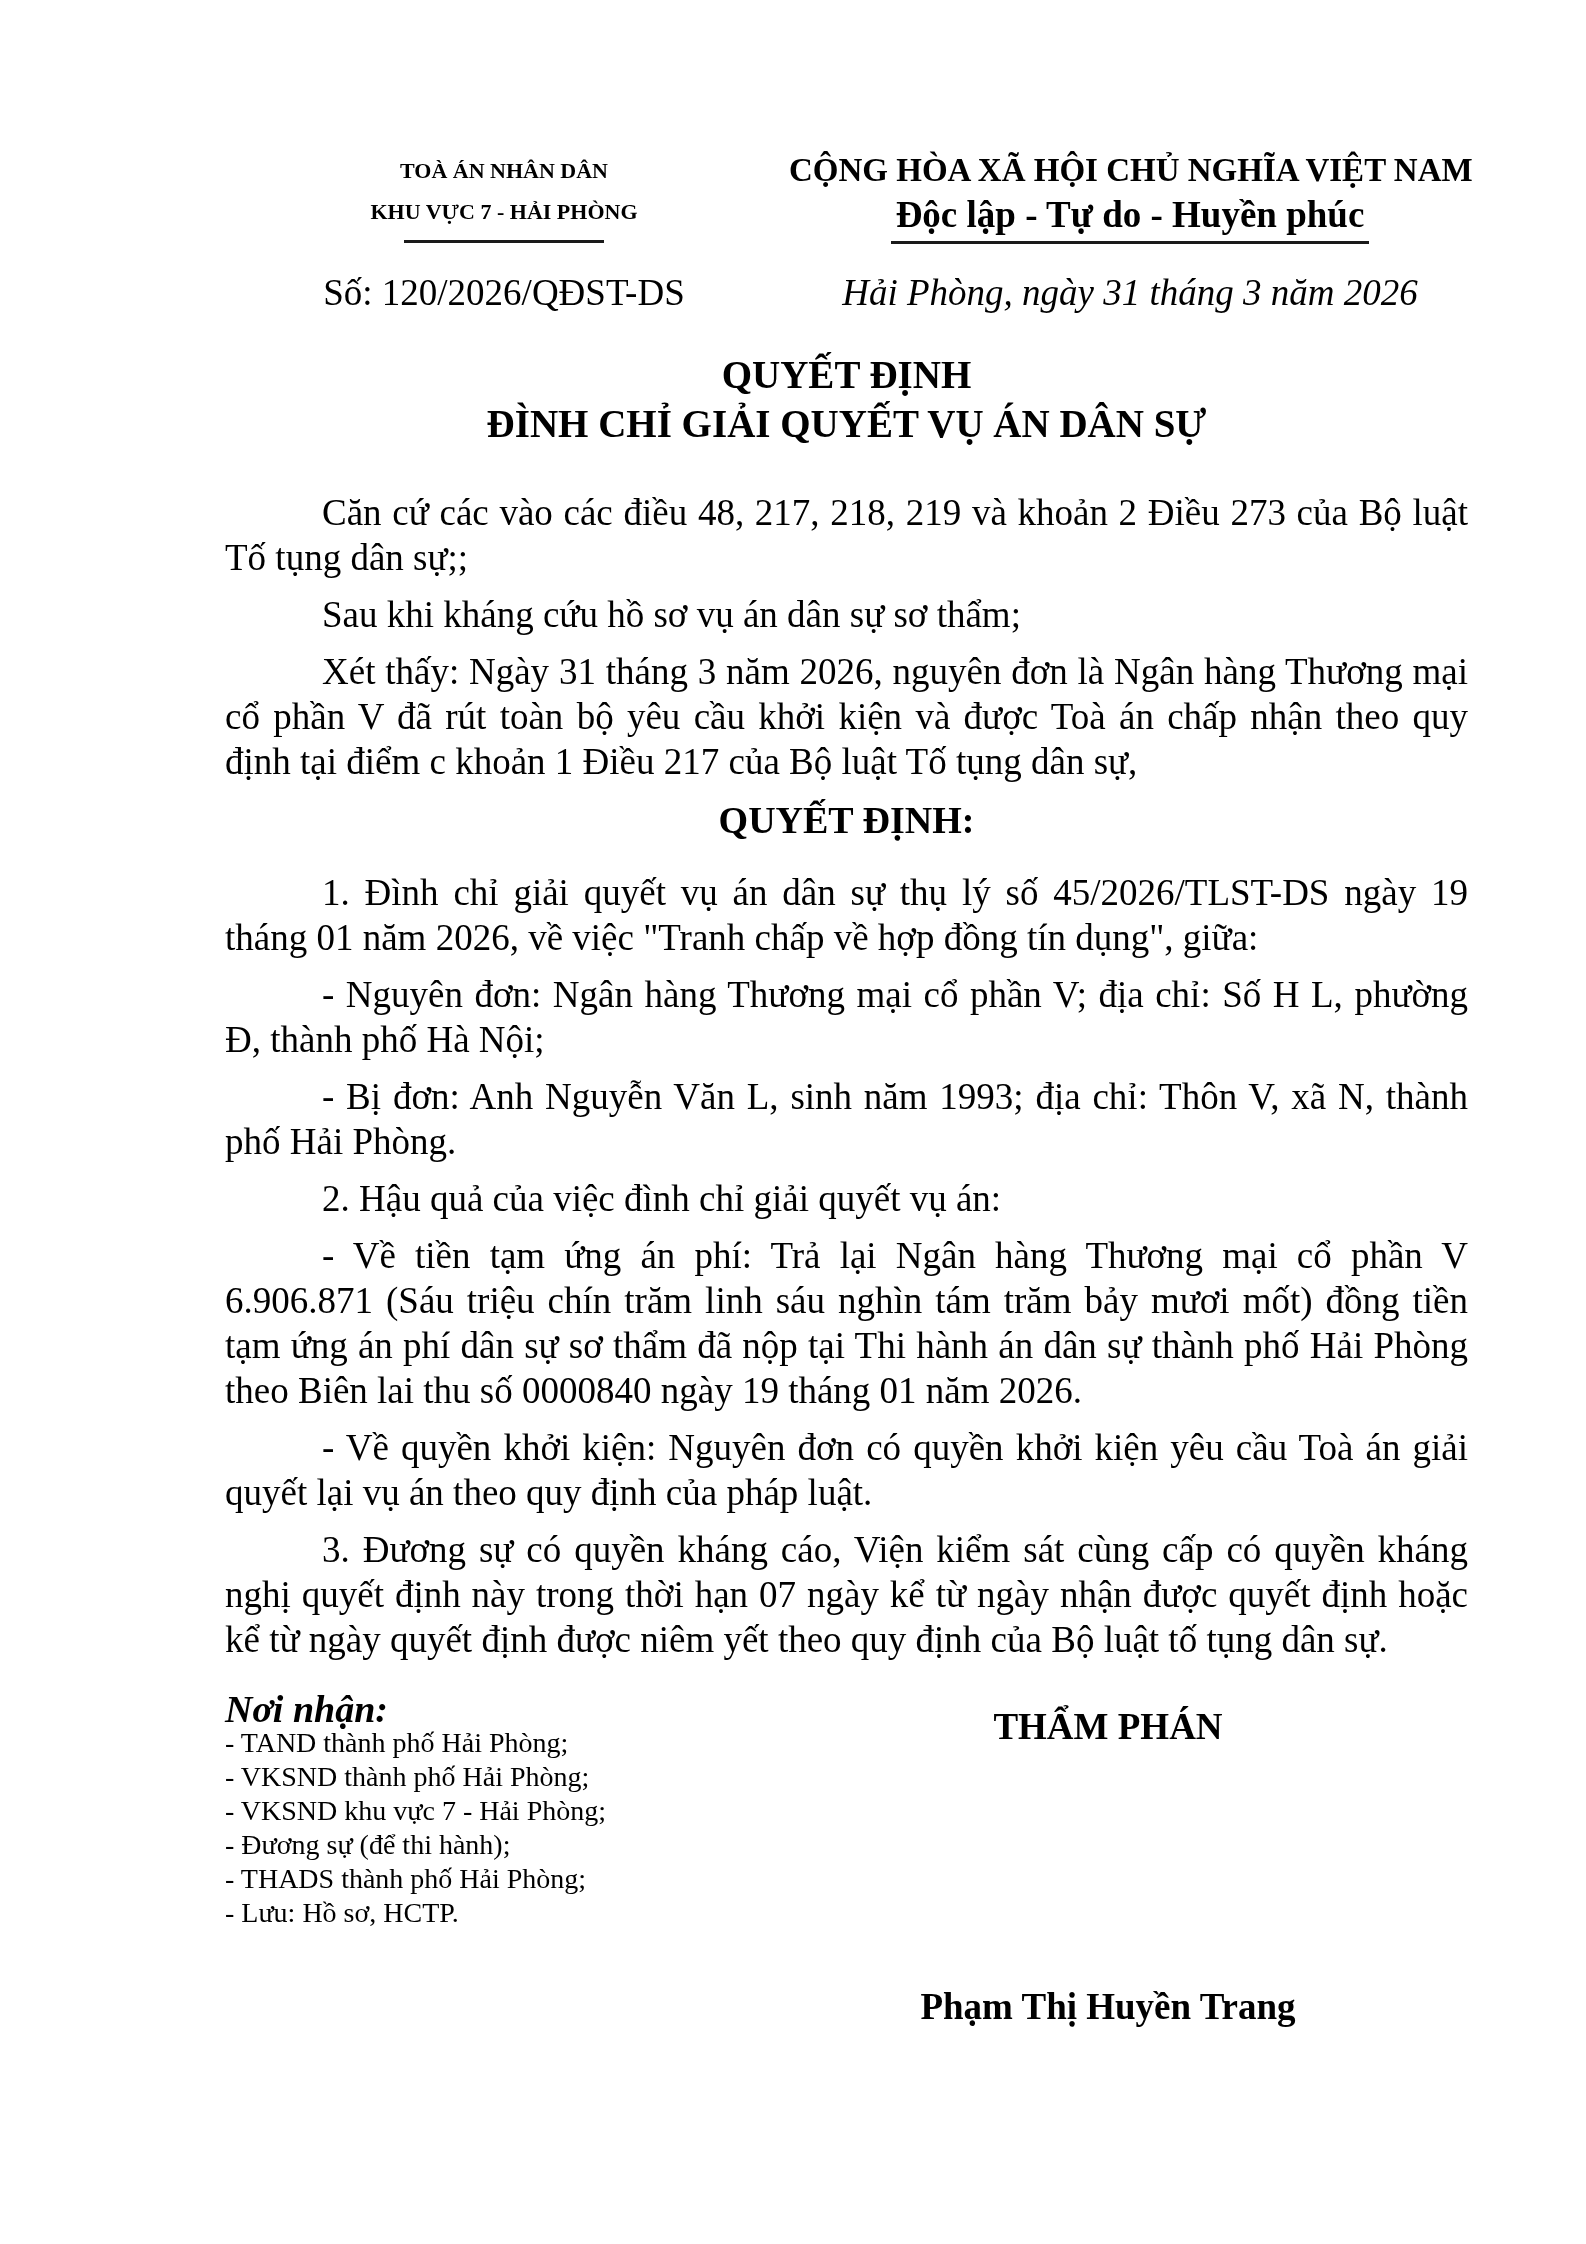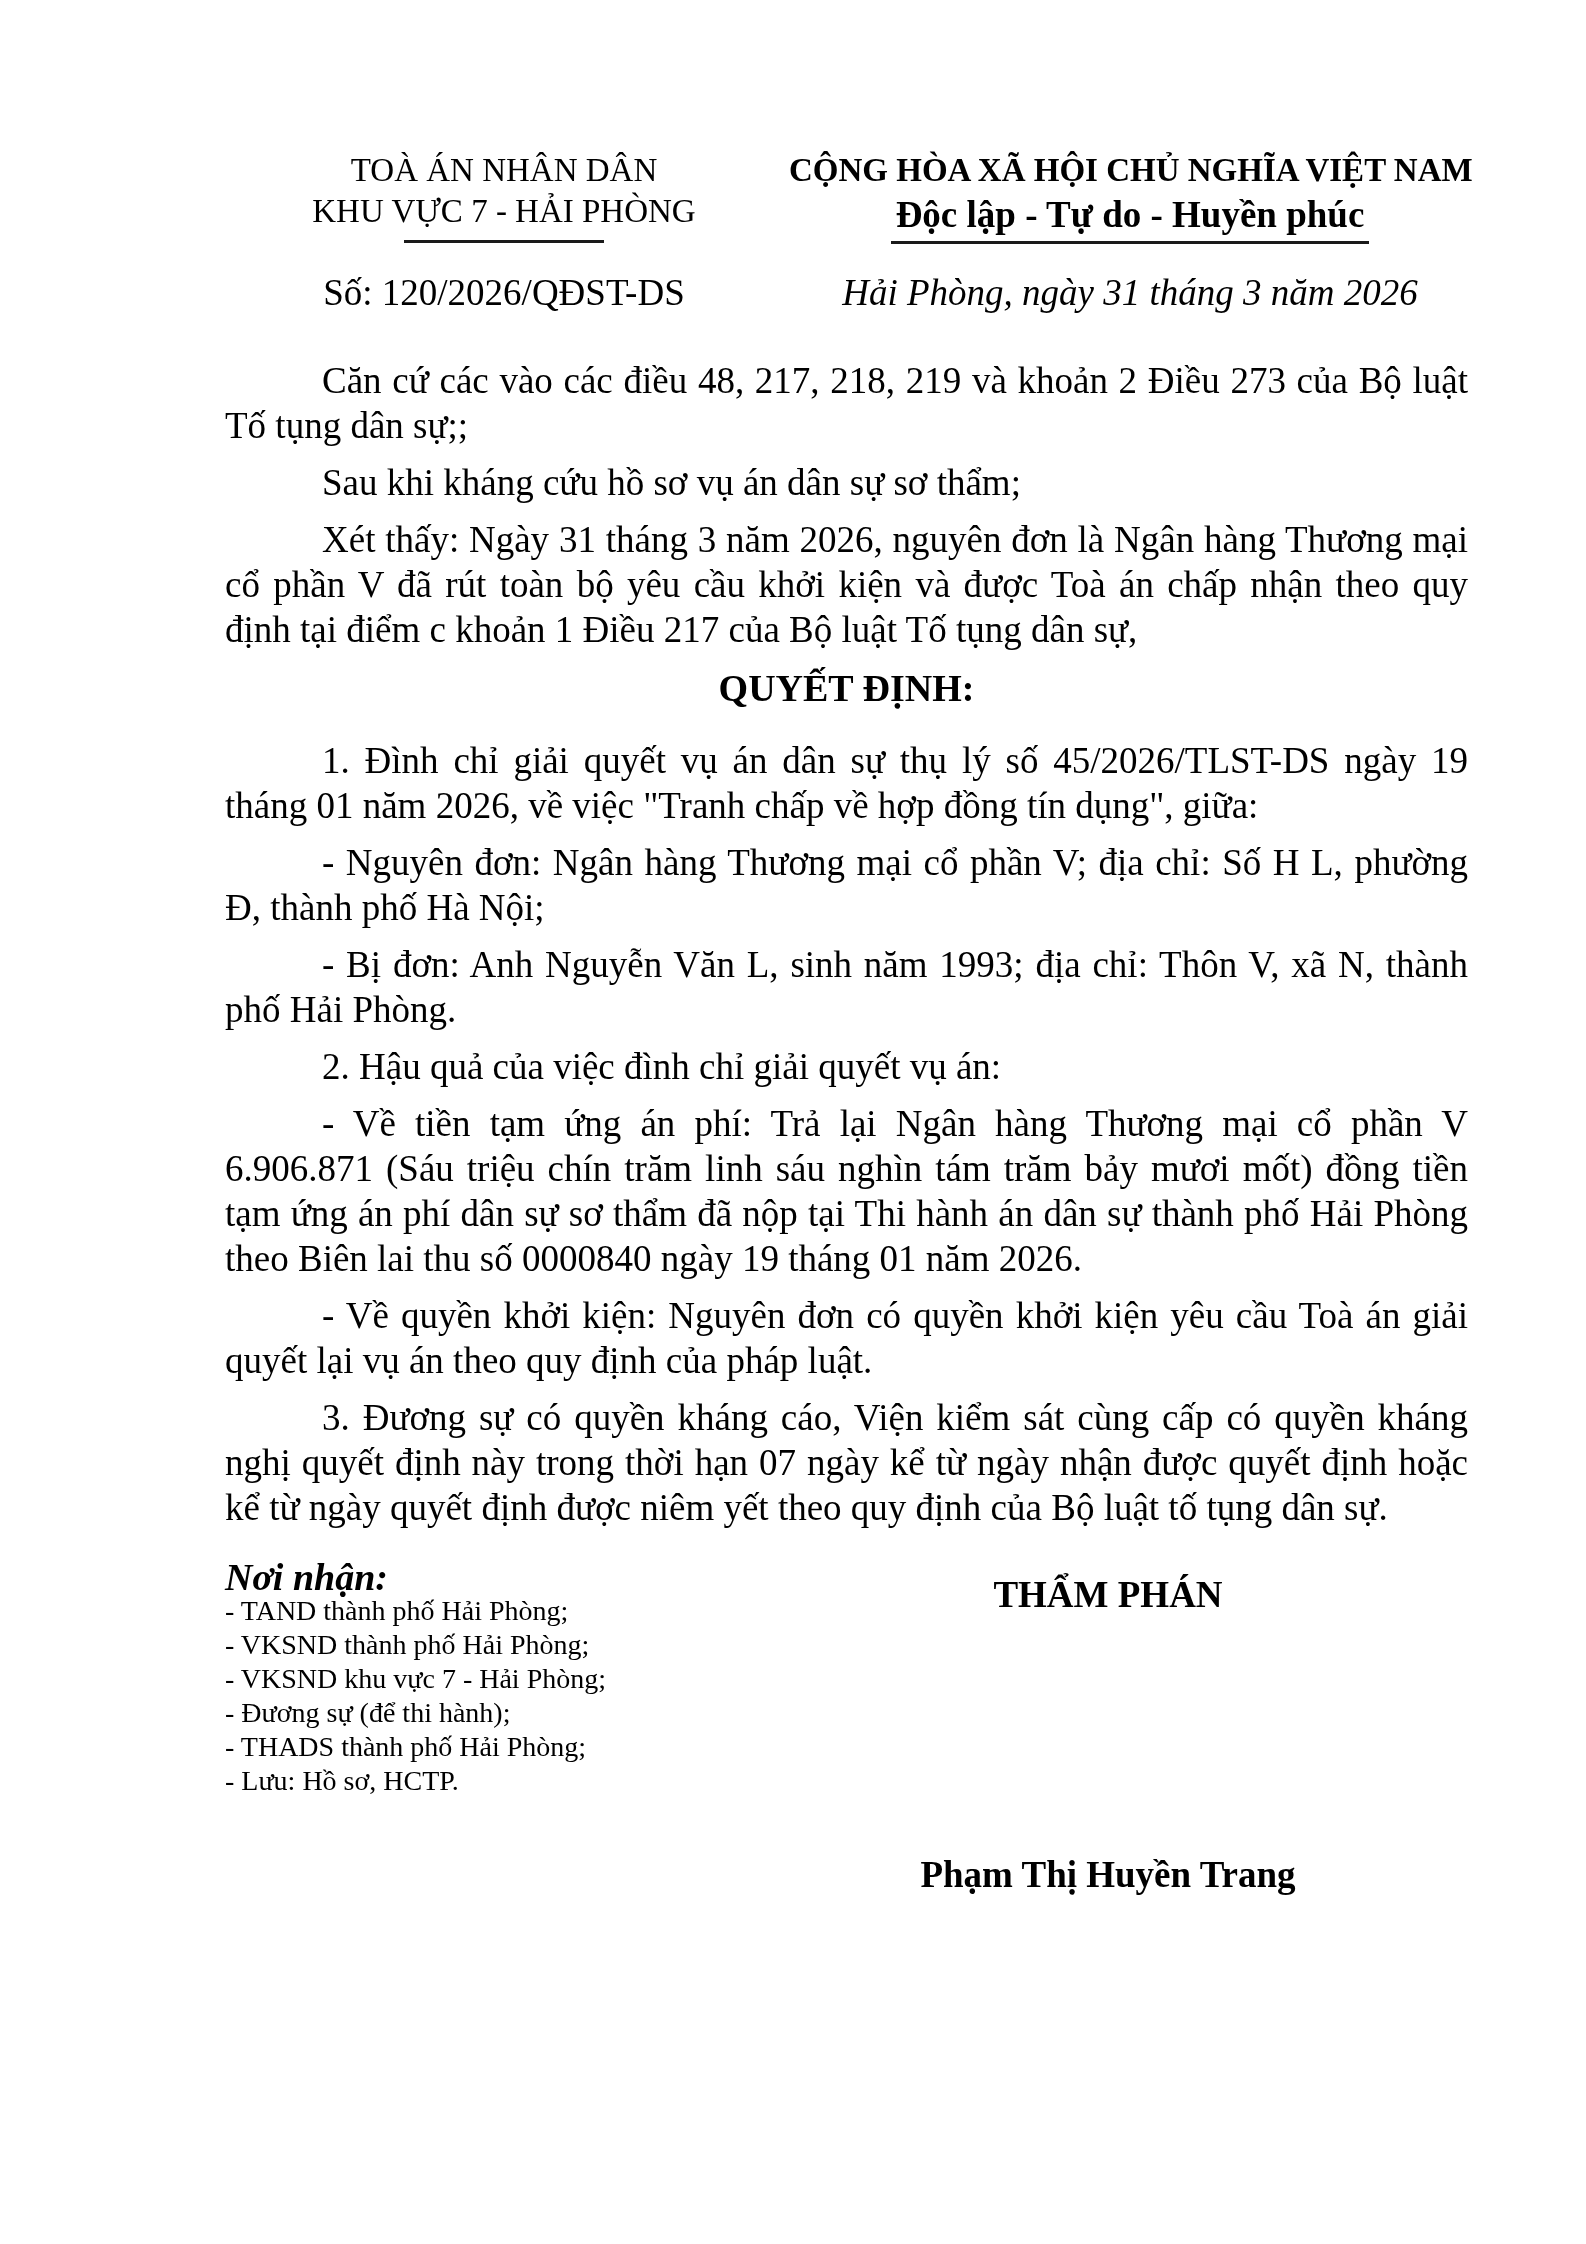--- a/index.html
+++ b/index.html
@@ -20,22 +20,22 @@
     overflow: hidden;
   }
   .head-row {
     display: flex;
     justify-content: space-between;
     padding: 0 115px 0 230px;
   }
   .hc-left  { width: 548px; text-align: center; }
   .hc-right { width: 682px; text-align: center; }
   .org-line {
-    font-weight: normal;
-    font-size: 33px;
+    font-weight: bold;
+    font-size: 22px;
     line-height: 41px;
     white-space: nowrap;
   }
   .rule {
     border-bottom: 3px solid #1a1a1a;
     margin: 8px auto 0;
   }
   .rule-left  { width: 200px; }
   .rule-right { width: 478px; margin-top: 3px; }
   .nat-line1 {
@@ -142,20 +142,24 @@
 
   <div class="head-row row2">
     <div class="hc-left">
       <span class="doc-num">Số: 120/2026/QĐST-DS</span>
     </div>
     <div class="hc-right">
       <span class="place-date">Hải Phòng, ngày 31 tháng 3 năm 2026</span>
     </div>
   </div>
 
+  <div class="title-block">
+    <div>QUYẾT ĐỊNH</div>
+    <div>ĐÌNH CHỈ GIẢI QUYẾT VỤ ÁN DÂN SỰ</div>
+  </div>
 
   <div class="doc-body">
     <p>Căn cứ các vào các điều 48, 217, 218, 219 và khoản 2 Điều 273 của Bộ luật Tố tụng dân sự;;</p>
     <p>Sau khi kháng cứu hồ sơ vụ án dân sự sơ thẩm;</p>
     <p>Xét thấy: Ngày 31 tháng 3 năm 2026, nguyên đơn là Ngân hàng Thương mại cổ phần V đã rút toàn bộ yêu cầu khởi kiện và được Toà án chấp nhận theo quy định tại điểm c khoản 1 Điều 217 của Bộ luật Tố tụng dân sự,</p>
 
     <div class="decision-heading">QUYẾT ĐỊNH:</div>
 
     <p>1. Đình chỉ giải quyết vụ án dân sự thụ lý số 45/2026/TLST-DS ngày 19 tháng 01 năm 2026, về việc "Tranh chấp về hợp đồng tín dụng", giữa:</p>
     <p>- Nguyên đơn: Ngân hàng Thương mại cổ phần V; địa chỉ: Số H L, phường Đ, thành phố Hà Nội;</p>

